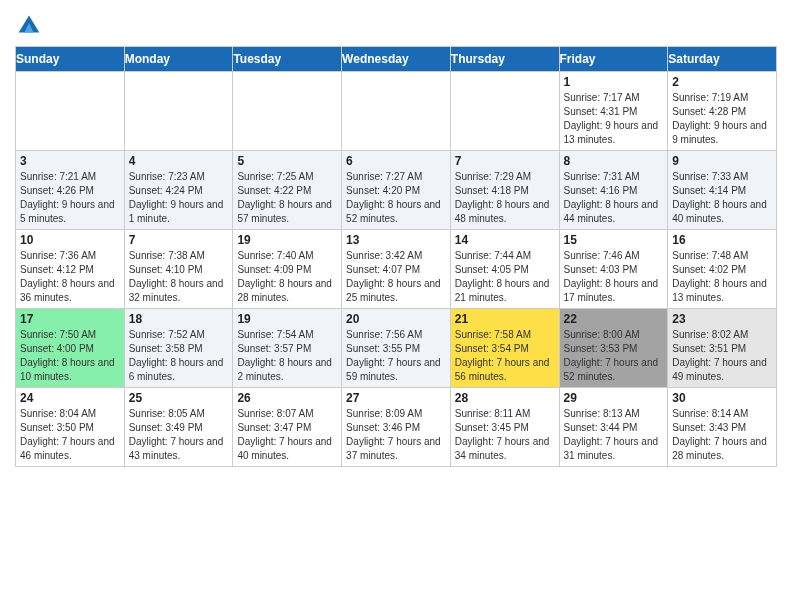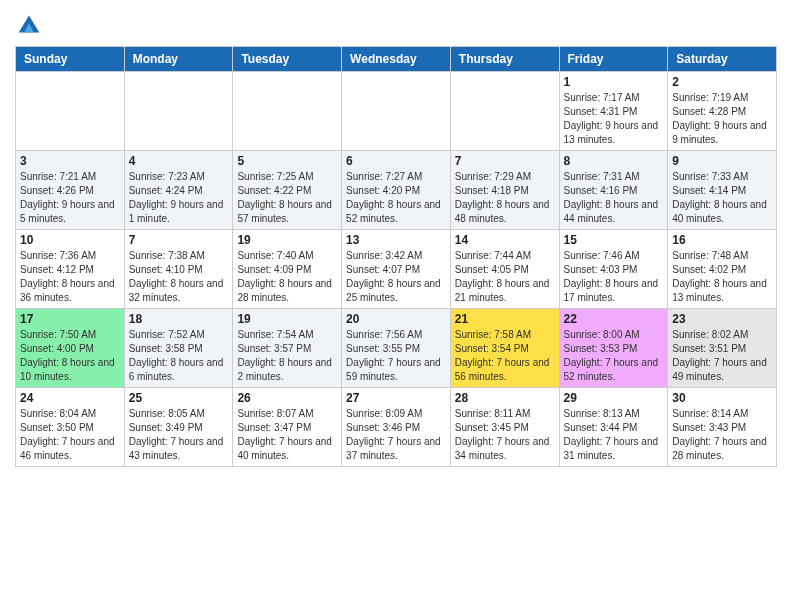--- a/index.html
+++ b/index.html
@@ -54,21 +54,21 @@
     .calendar {
       width: 100%;
       border-collapse: collapse;
       table-layout: fixed;
     }
     .calendar th {
       background: #1a6ab5;
       color: #fff;
       font-size: 12px;
       font-weight: bold;
-      padding: 5px 8px;
+      padding: 5px 0;
       border: 1px solid #ccc;
       text-align: left;
     }
     .calendar td {
       border: 1px solid #ccc;
       vertical-align: top;
       padding: 3px 4px;
       font-size: 10px;
       color: #333;
       height: 78px;
@@ -279,21 +279,21 @@
 Daylight: 7 hours
 and 59 minutes.</div>
           </td>
           <td style="background: #fde047;">
             <span class="day-number">21</span>
             <div class="day-info">Sunrise: 7:58 AM
 Sunset: 3:54 PM
 Daylight: 7 hours
 and 56 minutes.</div>
           </td>
-          <td style="background: #f0abfc;">
+          <td style="background: #a3a3a3;">
             <span class="day-number">22</span>
             <div class="day-info">Sunrise: 8:00 AM
 Sunset: 3:53 PM
 Daylight: 7 hours
 and 52 minutes.</div>
           </td>
           <td style="background: #e5e5e5;">
             <span class="day-number">23</span>
             <div class="day-info">Sunrise: 8:02 AM
 Sunset: 3:51 PM

